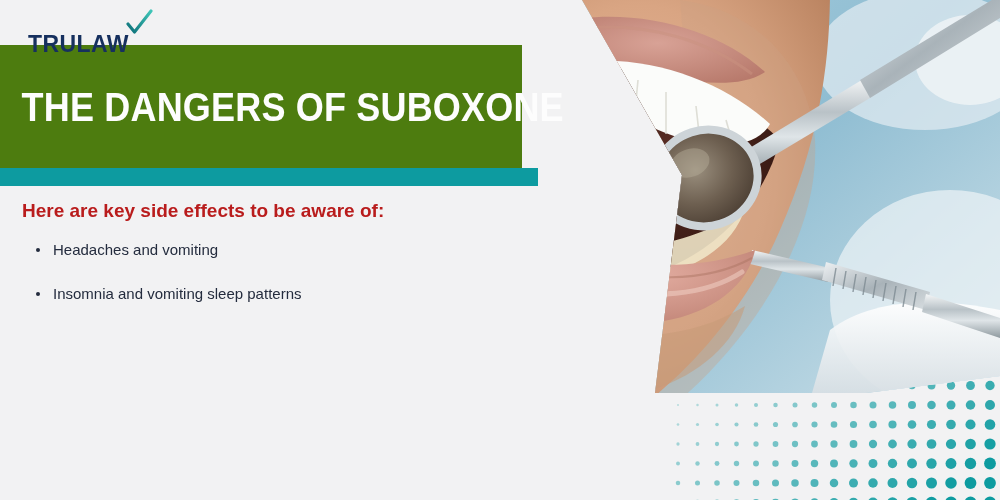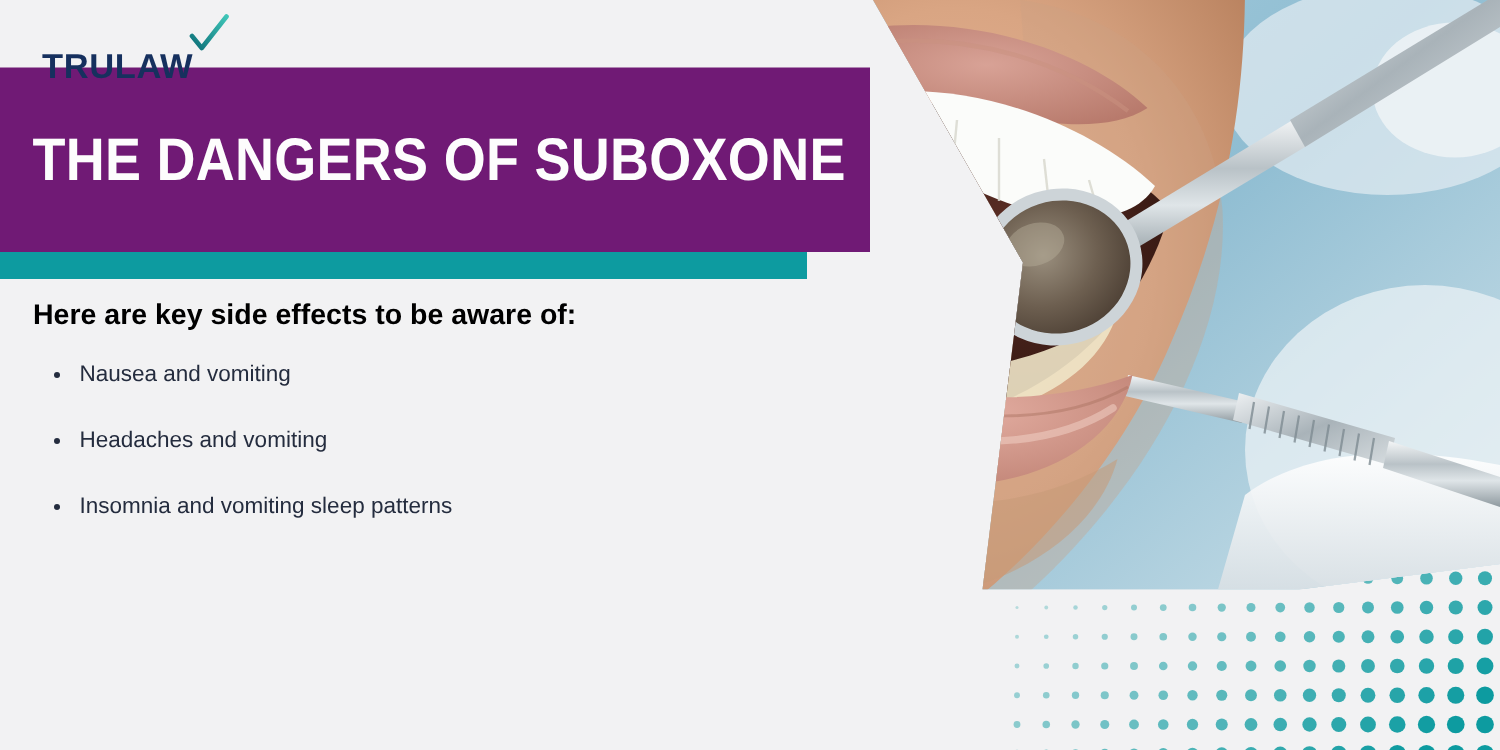--- a/index.html
+++ b/index.html
@@ -76,23 +76,23 @@
     width: 28px;
     height: 28px;
     display: block;
   }
 
   
   .title-banner {
     position: absolute;
     left: 0;
     top: 45px;
-    width: 580px;
+    width: 522px;
     height: 123px;
-    background: #701a75;
+    background: #4d7c0f;
     z-index: 5;
     display: flex;
     align-items: center;
   }
   .title-text {
     font-family: "Liberation Sans Narrow", "Liberation Sans", sans-serif;
     font-weight: bold;
     font-size: 40px;
     line-height: 1;
     letter-spacing: 0.2px;
@@ -119,21 +119,21 @@
     position: absolute;
     left: 0;
     top: 200px;
     width: 540px;
     z-index: 4;
   }
   .subhead {
     font-family: "Liberation Sans", sans-serif;
     font-weight: bold;
     font-size: 19px;
-    color: #000000;
+    color: #b91c1c;
     padding-left: 22px;
     margin: 0 0 18px 0;
     line-height: 1.2;
   }
   .bullets {
     list-style: none;
     margin: 0;
     padding: 0 0 0 33px;
   }
   .bullets li {
@@ -430,19 +430,18 @@
 
   <div class="title-banner">
     <div class="title-text">THE DANGERS OF SUBOXONE</div>
   </div>
 
   <div class="teal-bar"></div>
 
   <div class="content">
     <p class="subhead">Here are key side effects to be aware of:</p>
     <ul class="bullets">
-      <li>Nausea and vomiting</li>
       <li>Headaches and vomiting</li>
       <li>Insomnia and vomiting sleep patterns</li>
     </ul>
   </div>
 
 </div>
 
 </body></html>

